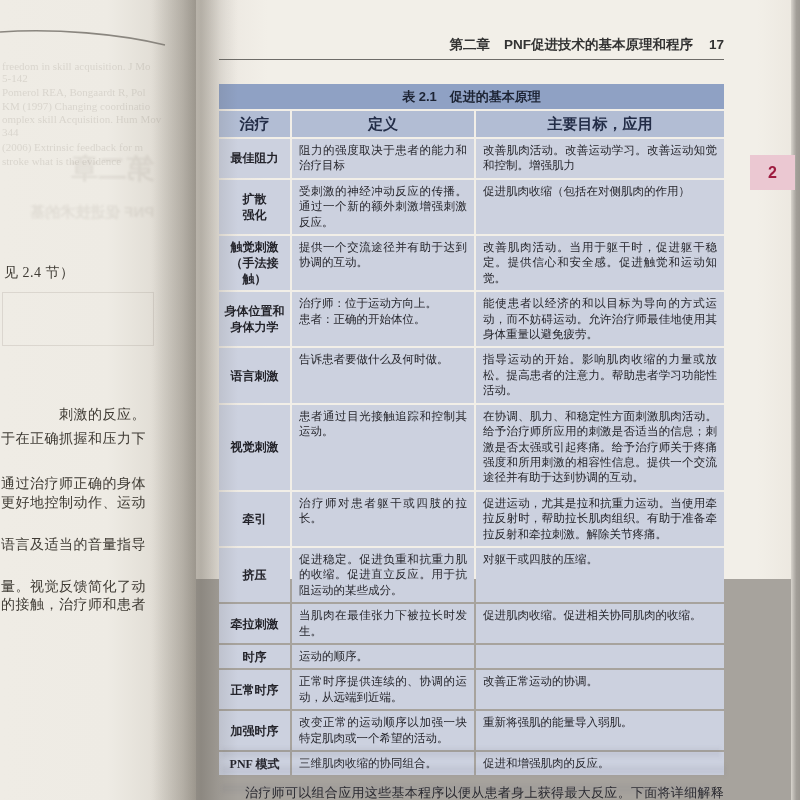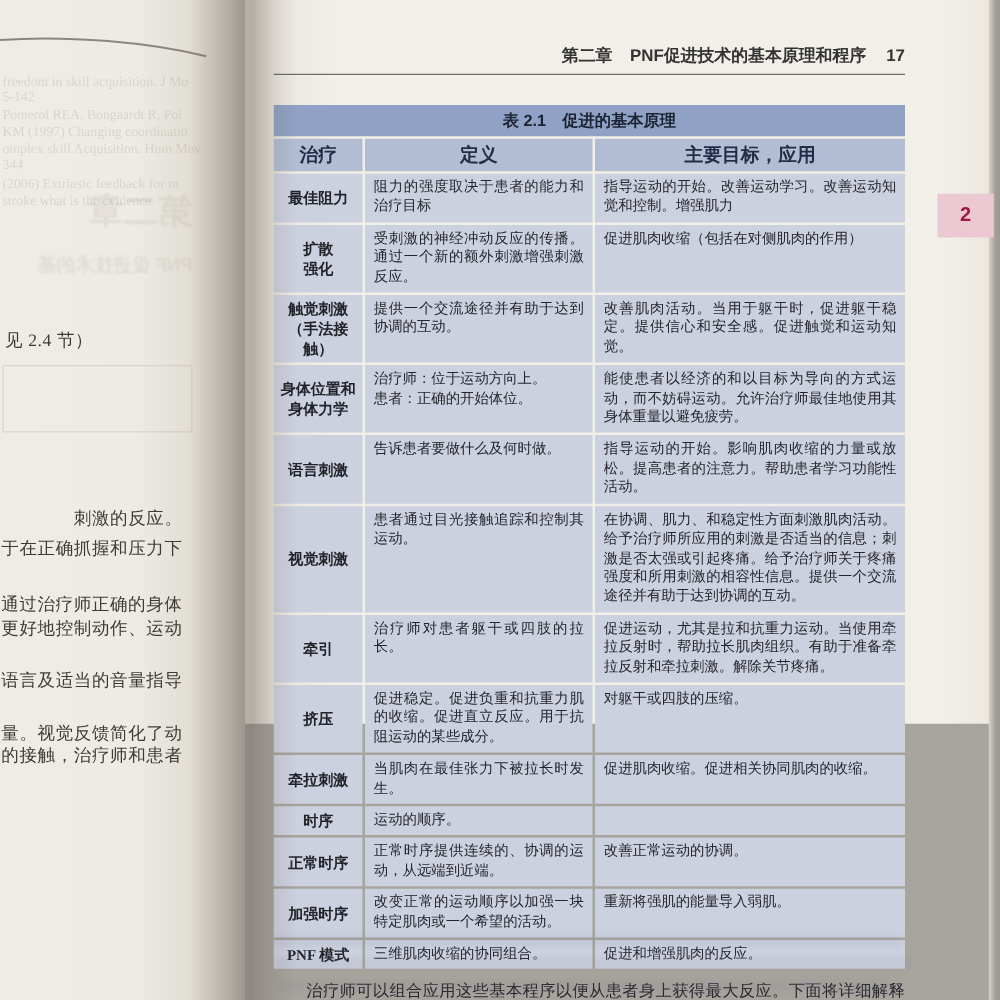--- a/index.html
+++ b/index.html
@@ -159,21 +159,21 @@
         <div class="t-title">表 2.1　促进的基本原理</div>
         <div class="t-head">
           <div class="hcell">治疗</div>
           <div class="hcell">定义</div>
           <div class="hcell">主要目标，应用</div>
         </div>
         <div id="t-body">
             <div class="t-row">
               <div class="t-cell c1">最佳阻力</div>
               <div class="t-cell c2">阻力的强度取决于患者的能力和治疗目标</div>
-              <div class="t-cell c3">指导运动的开始。改善运动学习。改善运动知觉和控制。增强肌力</div>
+              <div class="t-cell c3">改善肌肉活动。改善运动学习。改善运动知觉和控制。增强肌力</div>
             </div>
             <div class="t-row">
               <div class="t-cell c1">扩散
 强化</div>
               <div class="t-cell c2">受刺激的神经冲动反应的传播。通过一个新的额外刺激增强刺激反应。</div>
               <div class="t-cell c3">促进肌肉收缩（包括在对侧肌肉的作用）</div>
             </div>
             <div class="t-row">
               <div class="t-cell c1">触觉刺激
 （手法接触）</div>

